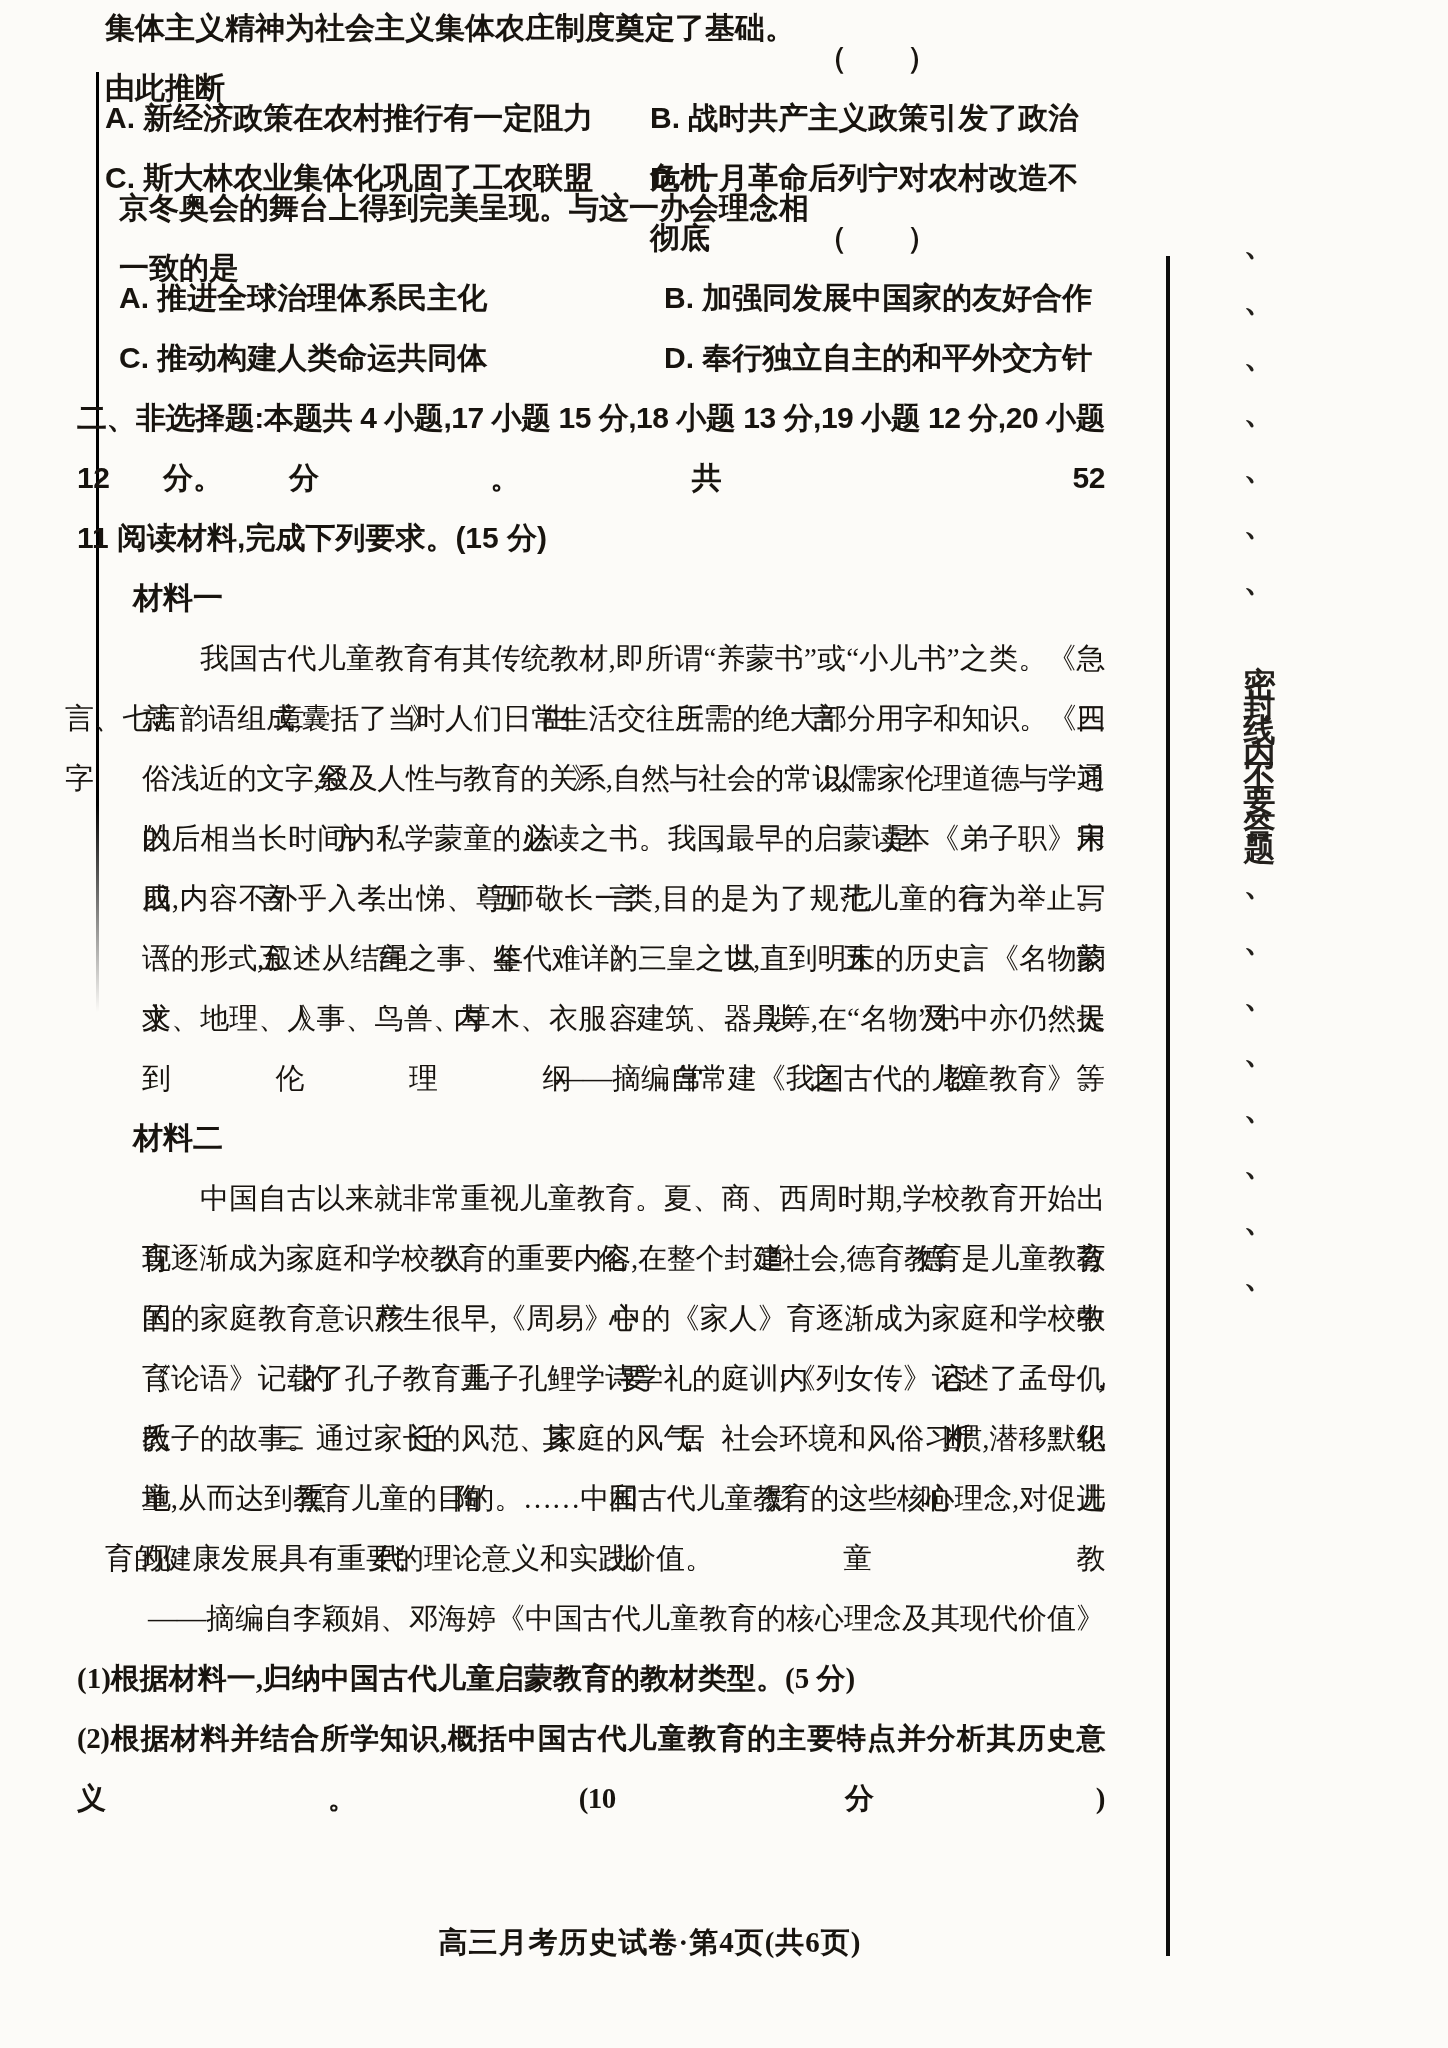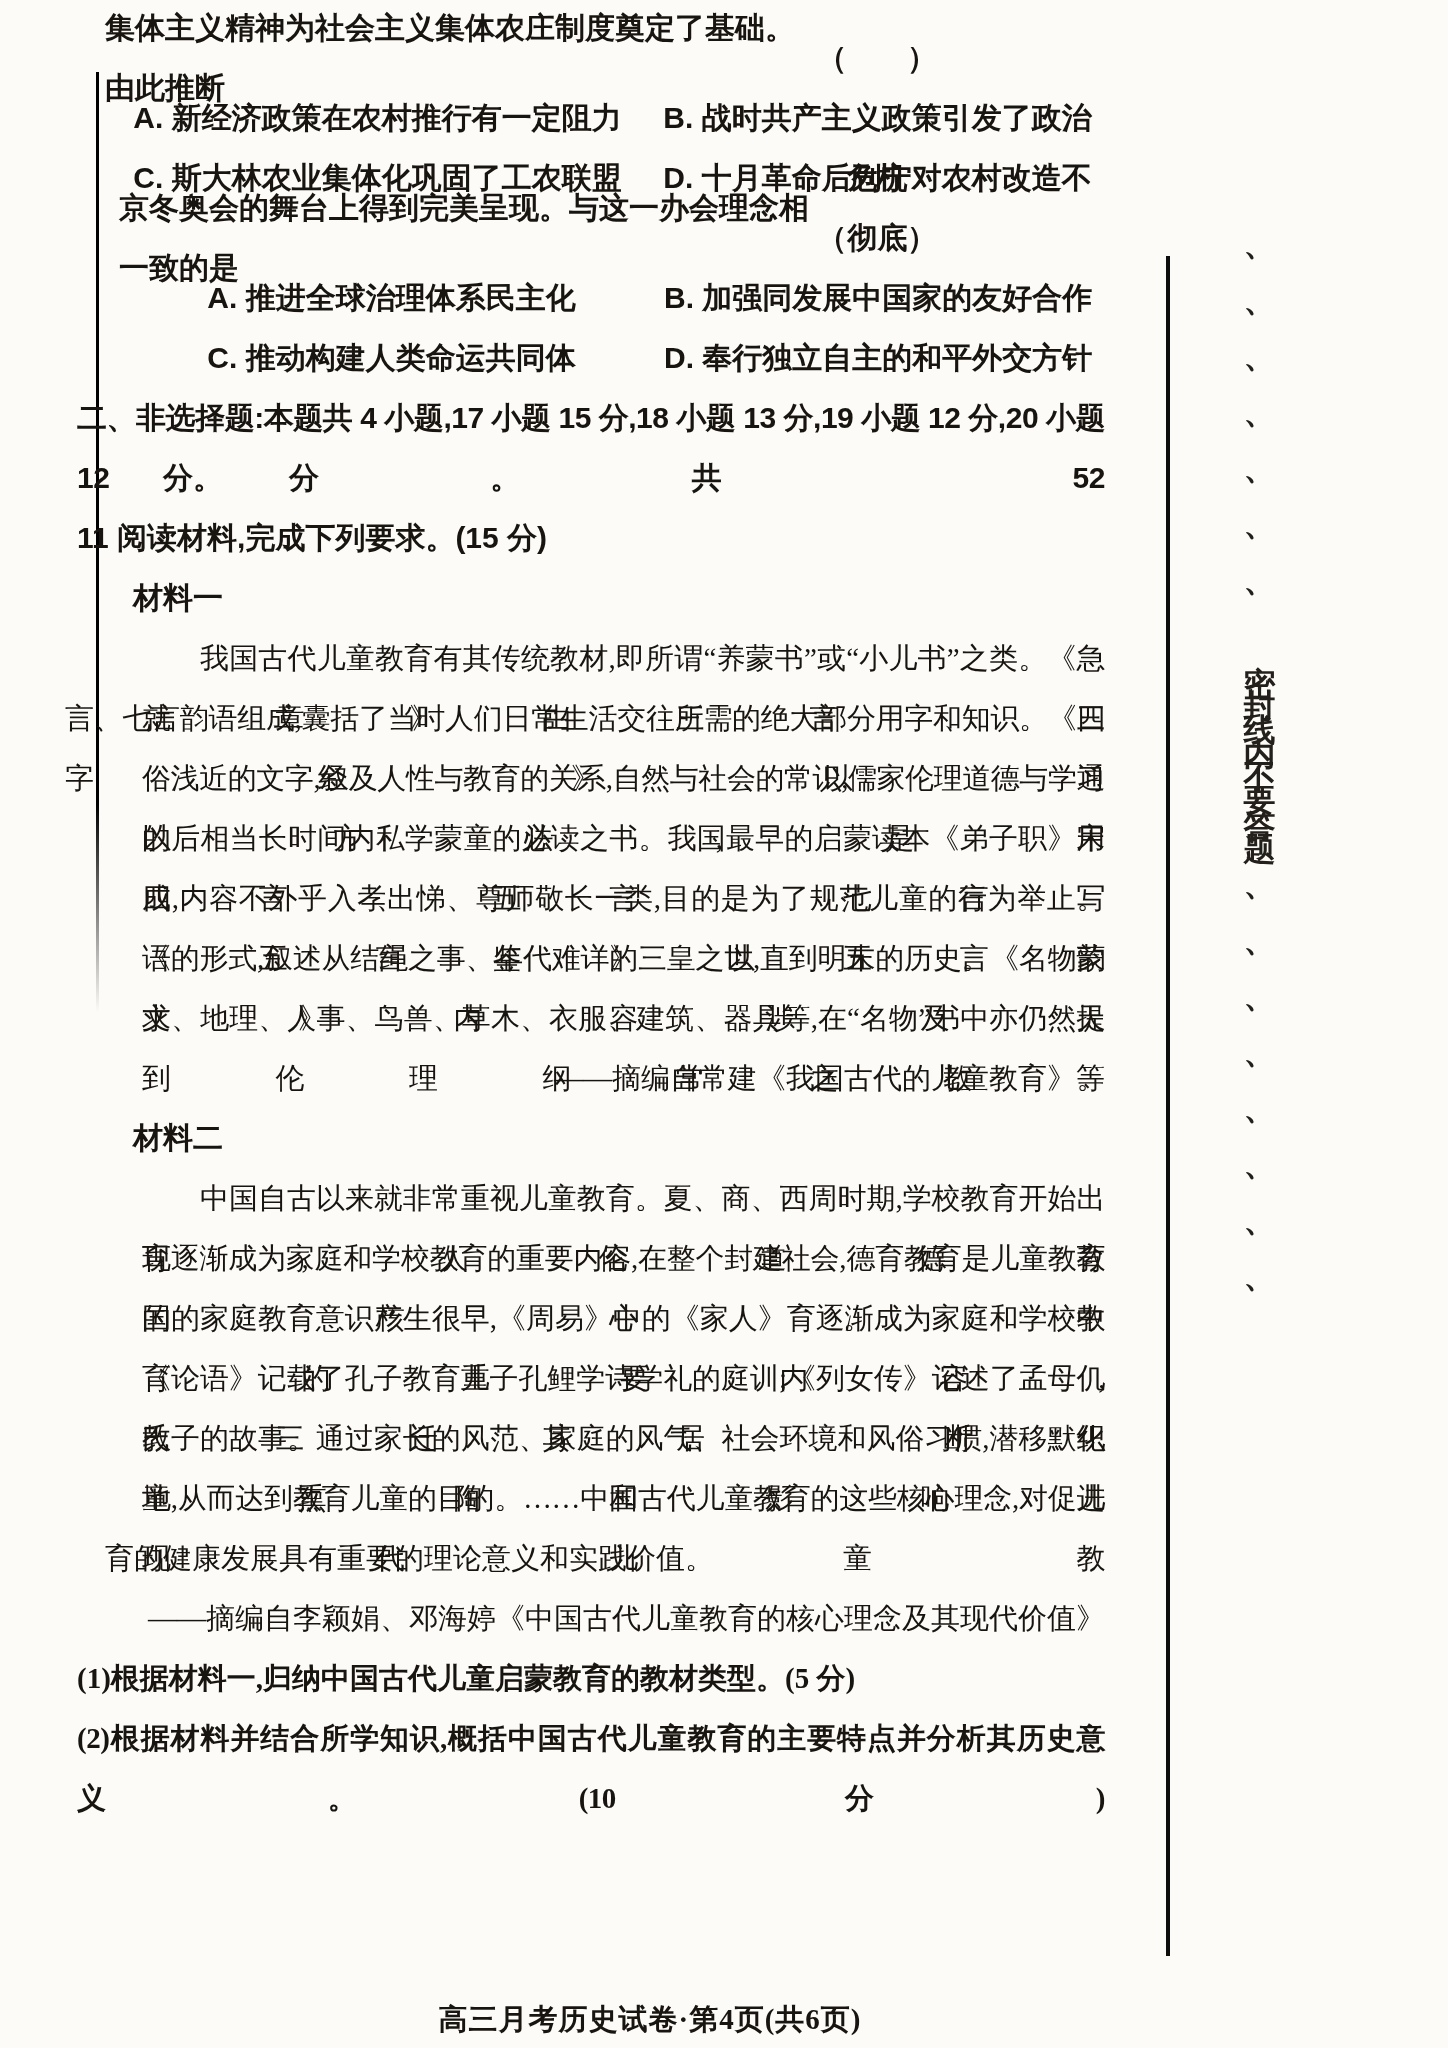--- a/index.html
+++ b/index.html
@@ -20,28 +20,28 @@
   .hei{font-family:"Liberation Sans","DejaVu Sans",sans-serif;font-weight:700;font-size:30px;}
   .kai{font-family:"Liberation Serif","DejaVu Serif",serif;font-weight:500;}
   .just{text-align:justify;text-align-last:justify;letter-spacing:-0.5px;margin-left:37px;}
   .leftal{text-align:left;text-align-last:left;}
   .rightal{text-align:right;text-align-last:right;}
   .outdent{margin-left:-28px;width:1028px;}
   .hang{margin-left:-40px;width:1040px;}
   .indent2{text-indent:58px;}
   .stemrow{display:flex;justify-content:space-between;align-items:center;}
   .stemrow .bracket{padding-right:168px;white-space:nowrap;}
-  .optrow{display:flex;text-align:center;}
+  .optrow{display:flex;}
   .optrow .opt1{flex:0 0 545px;}
   .q16pad{padding-left:14px;}
   .numrow{display:flex;}
   .numrow .qnum{flex:0 0 46px;}
   .numrow .qtext{flex:1;text-align:justify;text-align-last:justify;letter-spacing:-0.5px;}
   .matlabel{padding-left:28px;}
-  .footer{position:absolute;left:150px;top:1996px;width:1000px;height:46px;line-height:46px;
+  .footer{position:absolute;left:150px;top:1919px;width:1000px;height:46px;line-height:46px;
           text-align:center;font-size:29px;font-weight:600;letter-spacing:1px;
           font-family:"Liberation Serif",serif;}
 </style>
 </head>
 <body>
 
 <div class="page">
 
   <div class="crease"></div>
   <div class="sealline"></div>

